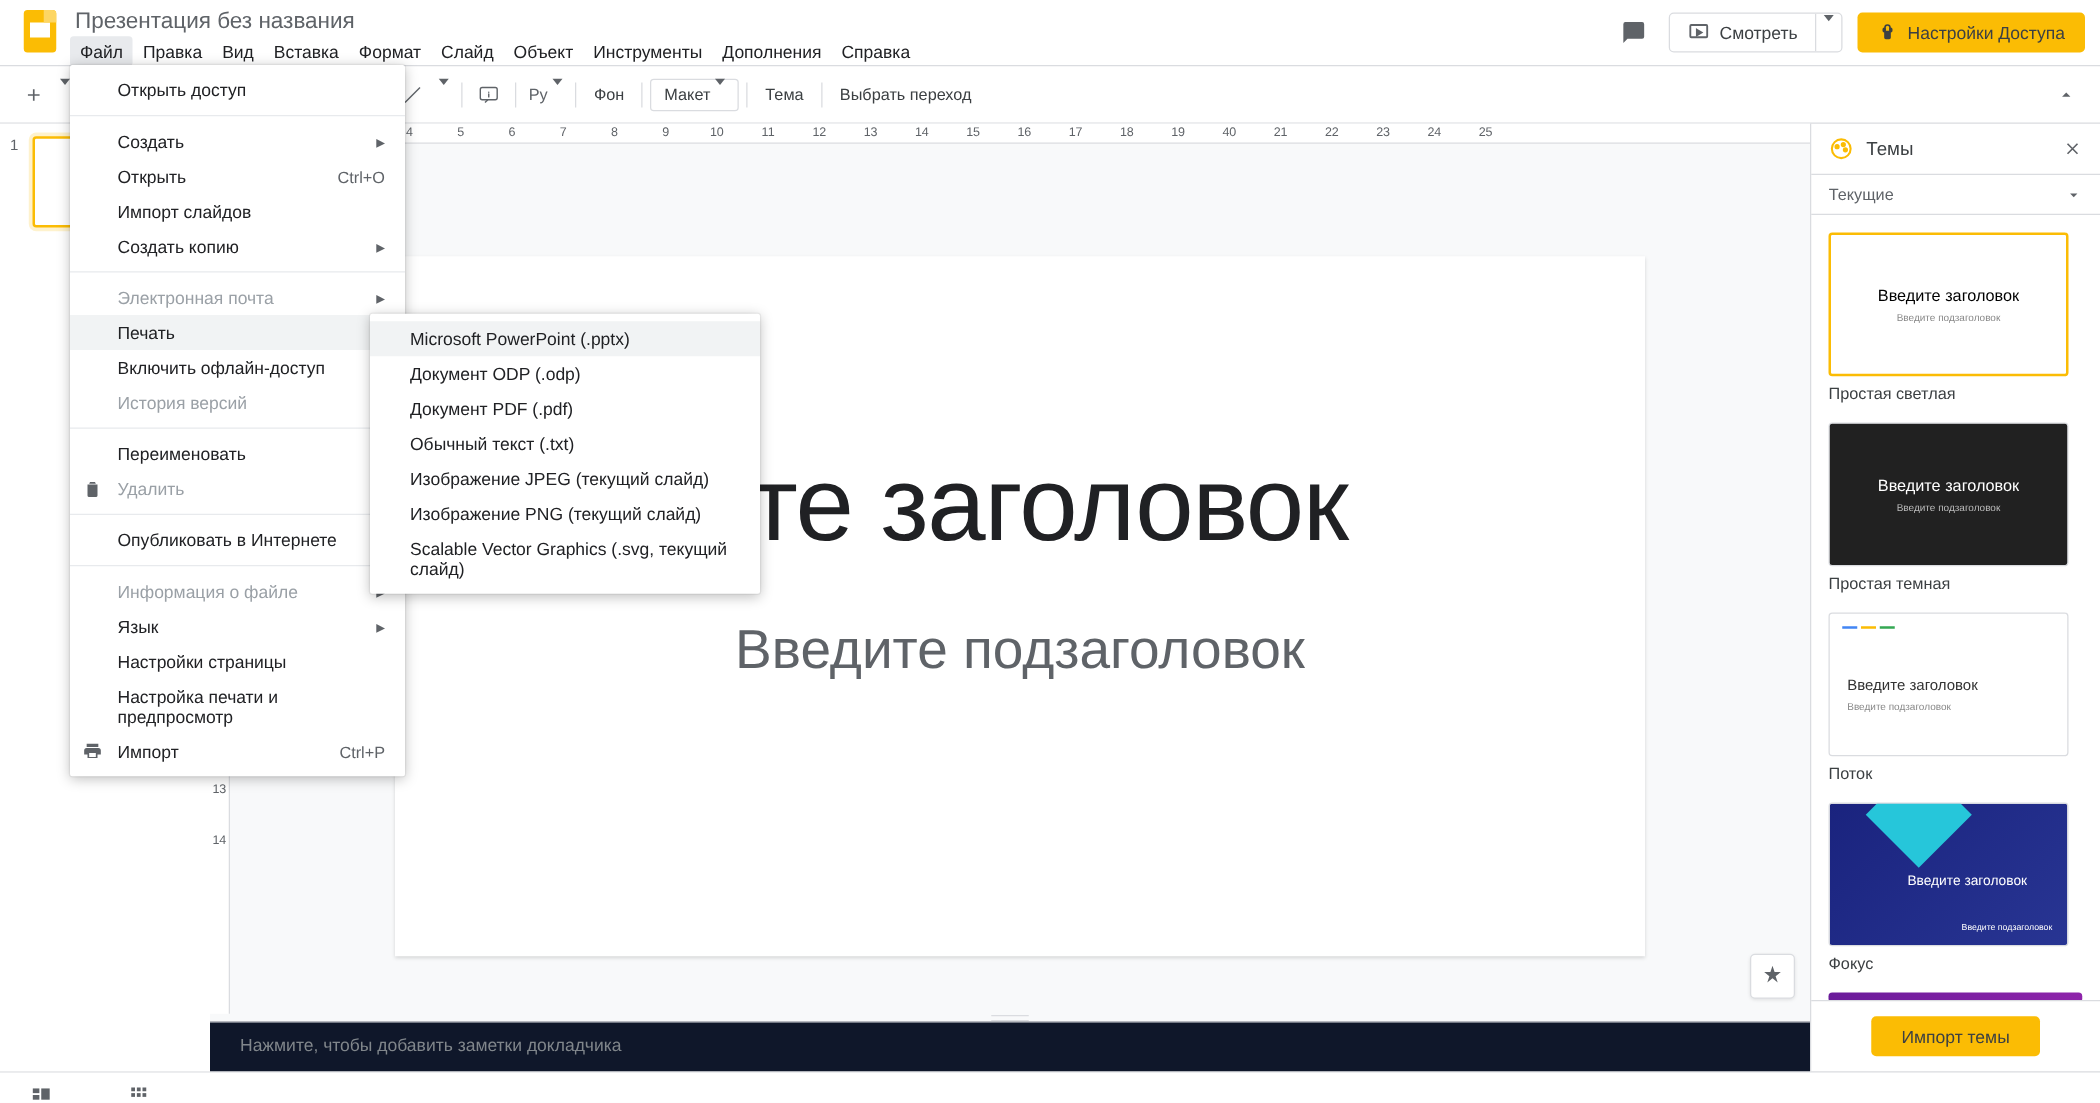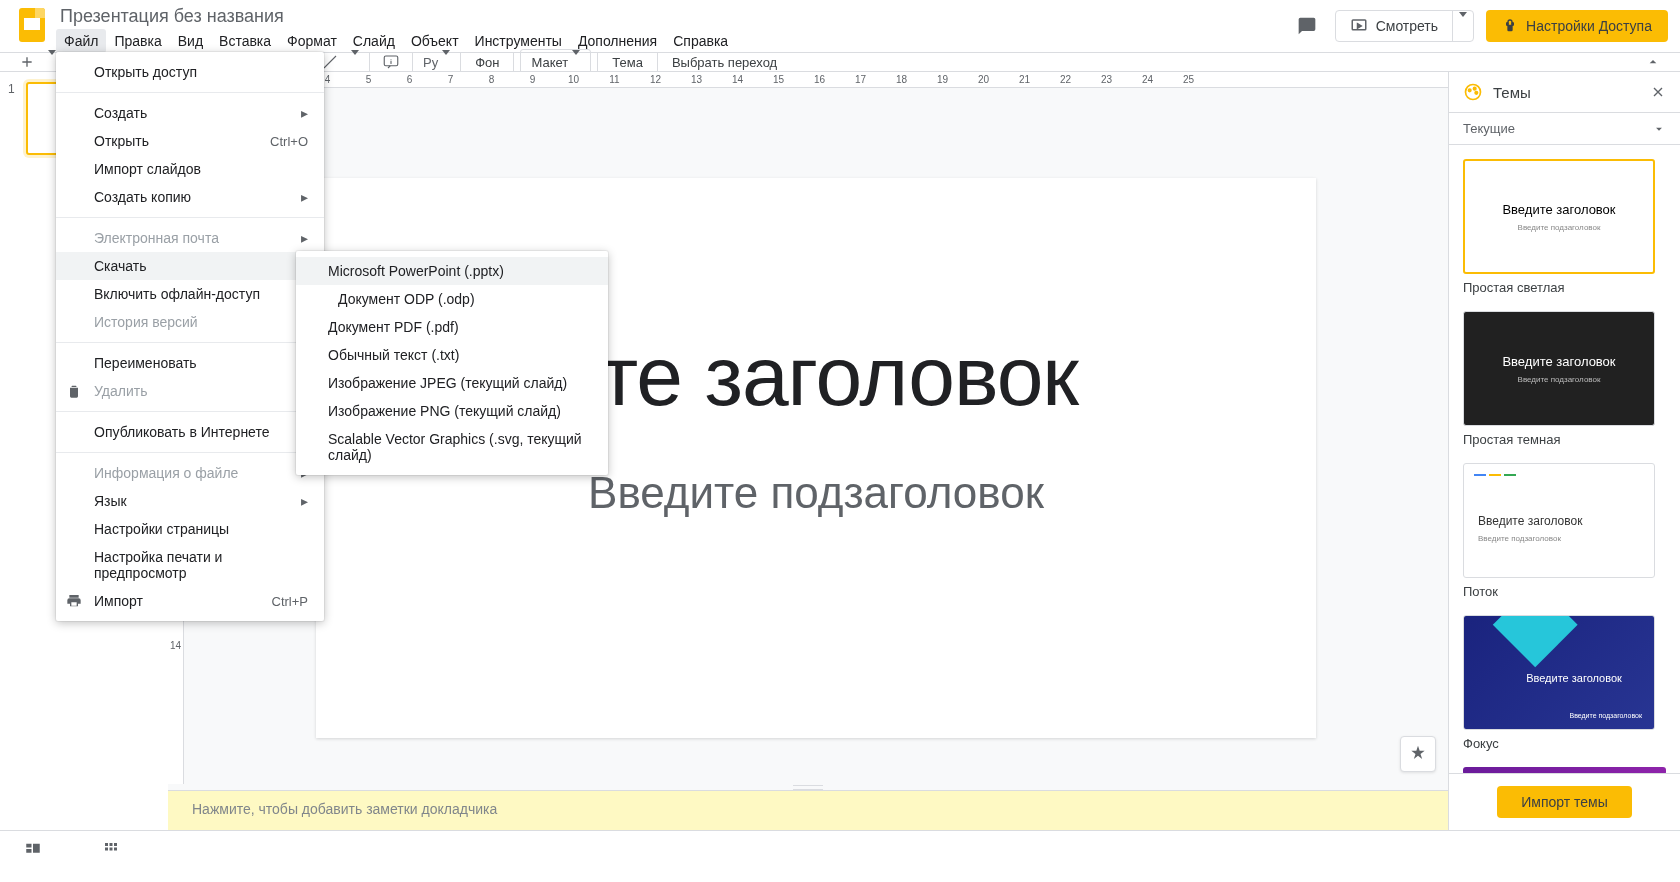--- a/index.html
+++ b/index.html
@@ -17,21 +17,21 @@
 .menu-item { padding: 4px 8px; font-size: 14px; color: #202124; cursor: pointer; border-radius: 3px; }
 .menu-item.active { background: #e8eaed; }
 .header-right { display: flex; align-items: center; gap: 12px; padding-top: 6px; }
 .icon-btn { width: 32px; height: 32px; display: flex; align-items: center; justify-content: center; cursor: pointer; color: #5f6368; border-radius: 4px; }
 .btn-group { display: flex; border: 1px solid #dadce0; border-radius: 4px; overflow: hidden; text-align: center; }
 .btn-present { display: flex; align-items: center; gap: 8px; padding: 6px 14px; font-size: 14px; color: #3c4043; cursor: pointer; }
 .btn-dropdown { border-left: 1px solid #dadce0; padding: 6px 6px; cursor: pointer; display: flex; align-items: center; }
 .btn-share { background: #fbbc04; display: flex; align-items: center; gap: 8px; padding: 8px 16px; border-radius: 4px; font-size: 14px; color: #3c4043; cursor: pointer; font-weight: 500; }
 
 
-.toolbar { height: 20px; border-top: 1px solid #dadce0; border-bottom: 1px solid #dadce0; display: flex; align-items: center; padding-left: 12px; gap: 2px; }
+.toolbar { height: 47px; border-top: 1px solid #dadce0; border-bottom: 1px solid #dadce0; display: flex; align-items: center; padding-left: 12px; gap: 2px; }
 .tool-btn { min-width: 30px; height: 28px; display: flex; align-items: center; justify-content: center; cursor: pointer; border-radius: 2px; color: #5f6368; font-size: 13px; padding: 0 4px; }
 .tool-sep { width: 1px; height: 20px; background: #dadce0; margin: 0 4px; }
 .tool-pill { height: 26px; border: 1px solid #dadce0; border-radius: 3px; padding: 0 10px; display: flex; align-items: center; font-size: 13px; color: #3c4043; cursor: pointer; gap: 4px; }
 .tool-text { font-size: 13px; color: #3c4043; padding: 0 8px; cursor: pointer; }
 .toolbar-right { margin-left: auto; margin-right: 12px; }
 
 
 .main { display: flex; height: 758px; }
 .filmstrip { width: 168px; background: #fff; padding: 10px 8px; }
 .thumb-row { display: flex; gap: 6px; }
@@ -41,21 +41,21 @@
 .canvas-area { flex: 1; background: #f8f9fa; position: relative; display: flex; flex-direction: column; }
 .ruler-h { height: 16px; background: #fff; border-bottom: 1px solid #dadce0; font-size: 10px; color: #5f6368; display: flex; align-items: center; overflow: hidden; padding-left: 16px; }
 .ruler-h span { display: inline-block; width: 41px; text-align: center; }
 .canvas-inner { flex: 1; display: flex; position: relative; }
 .ruler-v { width: 16px; background: #fff; border-right: 1px solid #dadce0; font-size: 10px; color: #5f6368; display: flex; flex-direction: column; align-items: center; padding-top: 4px; }
 .ruler-v span { height: 41px; display: flex; align-items: center; }
 .slide-wrap { flex: 1; display: flex; align-items: flex-start; justify-content: center; padding-top: 90px; position: relative; }
 .slide { width: 1000px; height: 560px; background: #fff; box-shadow: 0 1px 3px rgba(0,0,0,0.15); position: relative; }
 .slide-title { position: absolute; top: 150px; left: 0; right: 0; text-align: center; font-size: 84px; color: #202124; letter-spacing: -1px; }
 .slide-sub { position: absolute; top: 290px; left: 0; right: 0; text-align: center; font-size: 44px; color: #5f6368; }
-.notes { height: 40px; background: #fef9c3; border-top: 1px solid #dadce0; padding: 10px 24px; font-size: 14px; color: #80868b; }
+.notes { height: 40px; background: #0f172a; border-top: 1px solid #dadce0; padding: 10px 24px; font-size: 14px; color: #80868b; }
 .notes-handle { height: 6px; display:flex; align-items:center; justify-content:center; }
 .notes-handle::before { content:""; width:30px; height:3px; border-top:1px solid #dadce0; border-bottom:1px solid #dadce0;}
 
 .explore-btn { position: absolute; bottom: 12px; right: 12px; width: 36px; height: 36px; background: #fff; border: 1px solid #dadce0; border-radius: 4px; display: flex; align-items: center; justify-content: center; color: #5f6368; cursor: pointer; box-shadow: 0 1px 3px rgba(0,0,0,0.1);}
 
 
 .themes { width: 232px; border-left: 1px solid #dadce0; display: flex; flex-direction: column; }
 .themes-head { display: flex; align-items: center; gap: 10px; padding: 10px 14px; }
 .themes-title { font-size: 15px; color: #3c4043; flex: 1; }
 .themes-current { display: flex; align-items: center; justify-content: space-between; padding: 8px 14px; font-size: 13px; color: #5f6368; border-top: 1px solid #dadce0; border-bottom: 1px solid #dadce0; cursor: pointer; }
@@ -226,21 +226,21 @@
         <span>10</span>
         <span>11</span>
         <span>12</span>
         <span>13</span>
         <span>14</span>
         <span>15</span>
         <span>16</span>
         <span>17</span>
         <span>18</span>
         <span>19</span>
-        <span>20</span>
+        <span>40</span>
         <span>21</span>
         <span>22</span>
         <span>23</span>
         <span>24</span>
         <span>25</span>
     </div>
     <div class="canvas-inner">
       <div class="ruler-v">
         <span>1</span>
           <span>2</span>
@@ -372,21 +372,21 @@
   <div class="dd-item no-icon">
       <span class="dd-label">Создать копию</span>
       <span class="dd-arrow">▸</span>
     </div>
   <div class="dd-sep"></div>
   <div class="dd-item no-icon disabled">
       <span class="dd-label">Электронная почта</span>
       <span class="dd-arrow">▸</span>
     </div>
   <div class="dd-item no-icon highlighted">
-      <span class="dd-label">Скачать</span>
+      <span class="dd-label">Печать</span>
       <span class="dd-arrow">▸</span>
     </div>
   <div class="dd-item no-icon">
       <span class="dd-label">Включить офлайн-доступ</span>
     </div>
   <div class="dd-item no-icon disabled">
       <span class="dd-label">История версий</span>
       <span class="dd-arrow">▸</span>
     </div>
   <div class="dd-sep"></div>
@@ -428,21 +428,21 @@
       </span>
     <span class="dd-label">Импорт</span>
       <span class="dd-shortcut">Ctrl+P</span>
   </div>
 </div>
 
 <div class="dropdown download-menu">
   <div class="dd-item highlighted" style="padding-left:32px">
       <span class="dd-label">Microsoft PowerPoint (.pptx)</span>
     </div>
-  <div class="dd-item" style="padding-left:42px">
+  <div class="dd-item" style="padding-left:32px">
       <span class="dd-label">Документ ODP (.odp)</span>
     </div>
   <div class="dd-item" style="padding-left:32px">
       <span class="dd-label">Документ PDF (.pdf)</span>
     </div>
   <div class="dd-item" style="padding-left:32px">
       <span class="dd-label">Обычный текст (.txt)</span>
     </div>
   <div class="dd-item" style="padding-left:32px">
       <span class="dd-label">Изображение JPEG (текущий слайд)</span>

